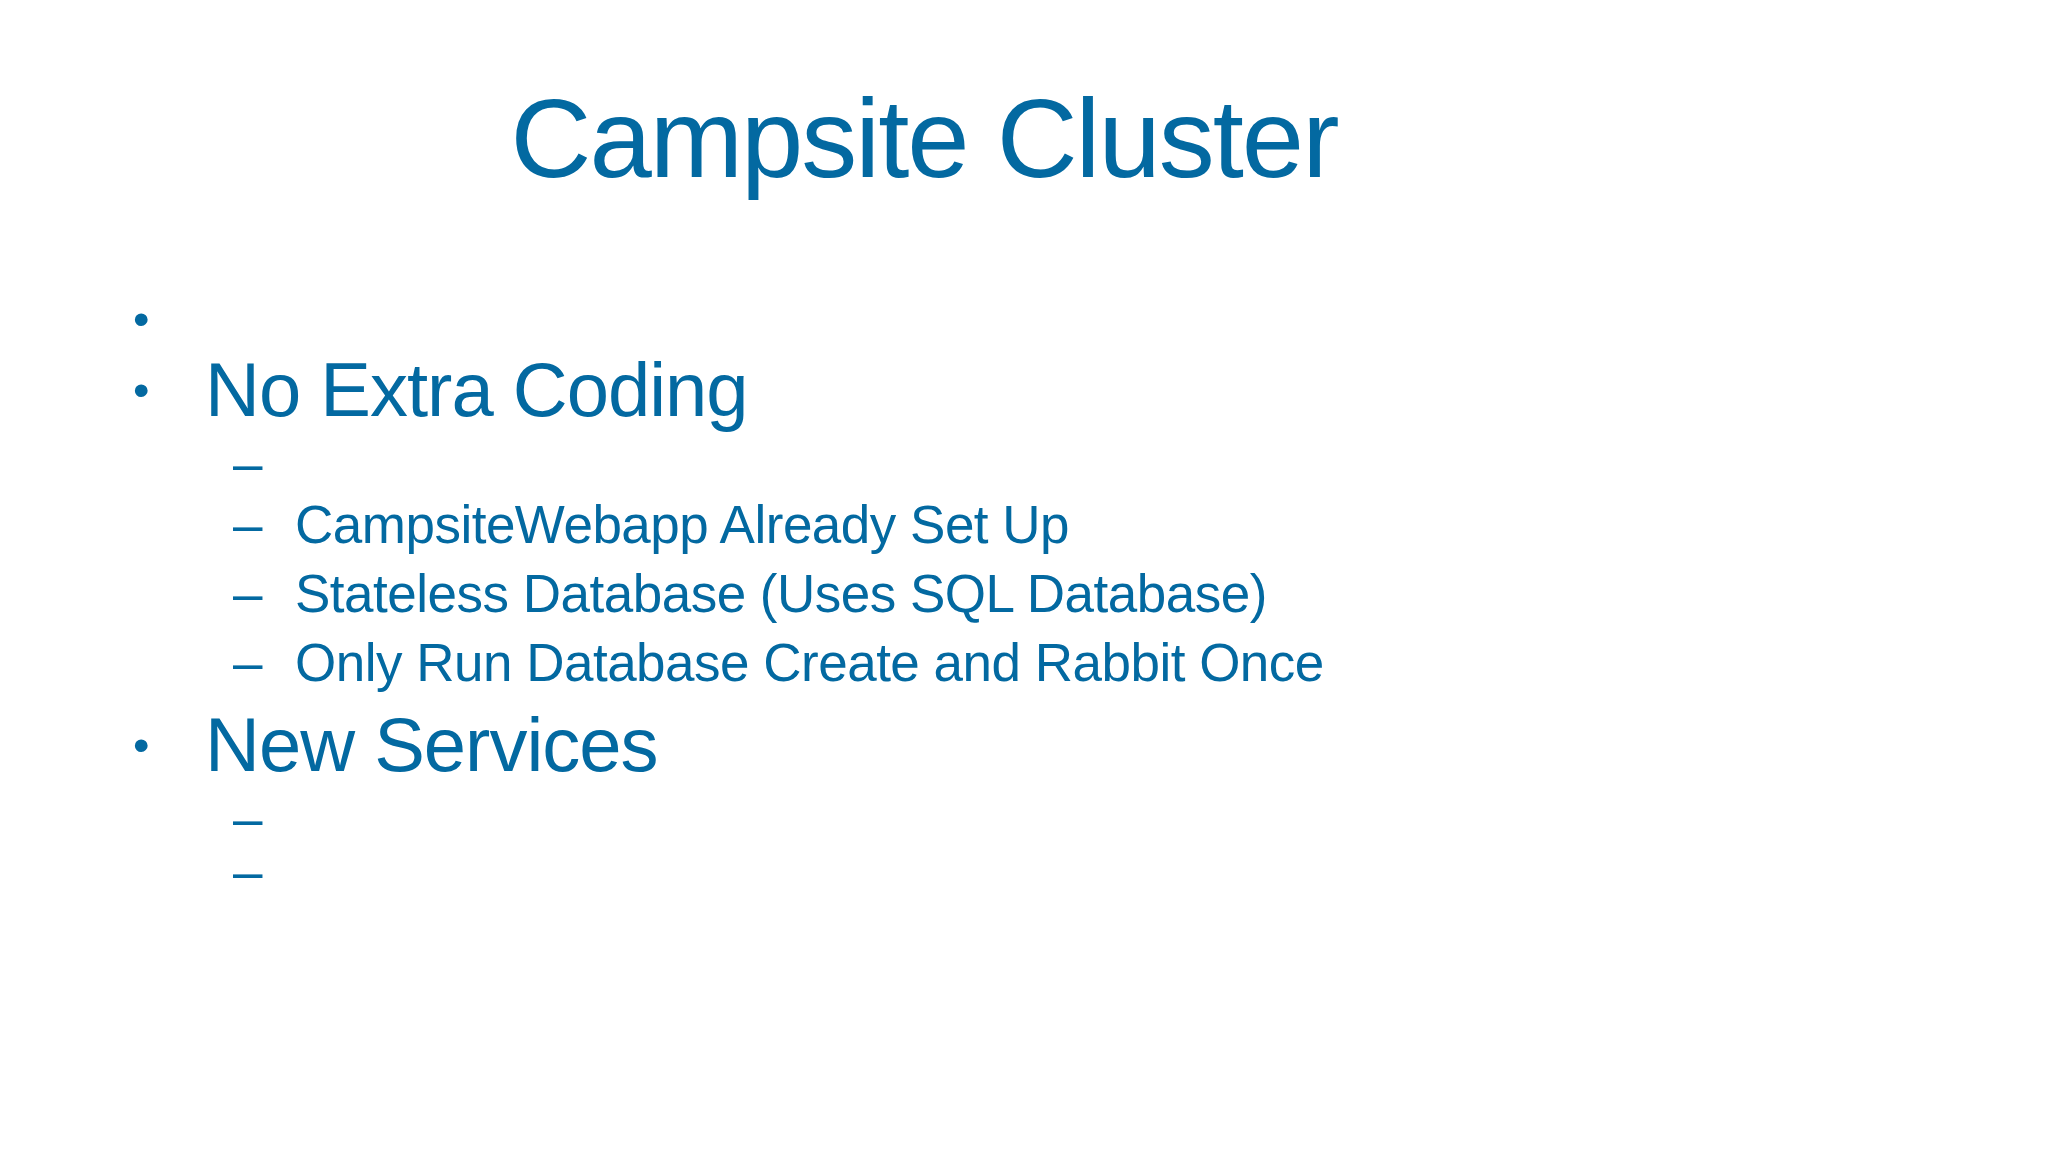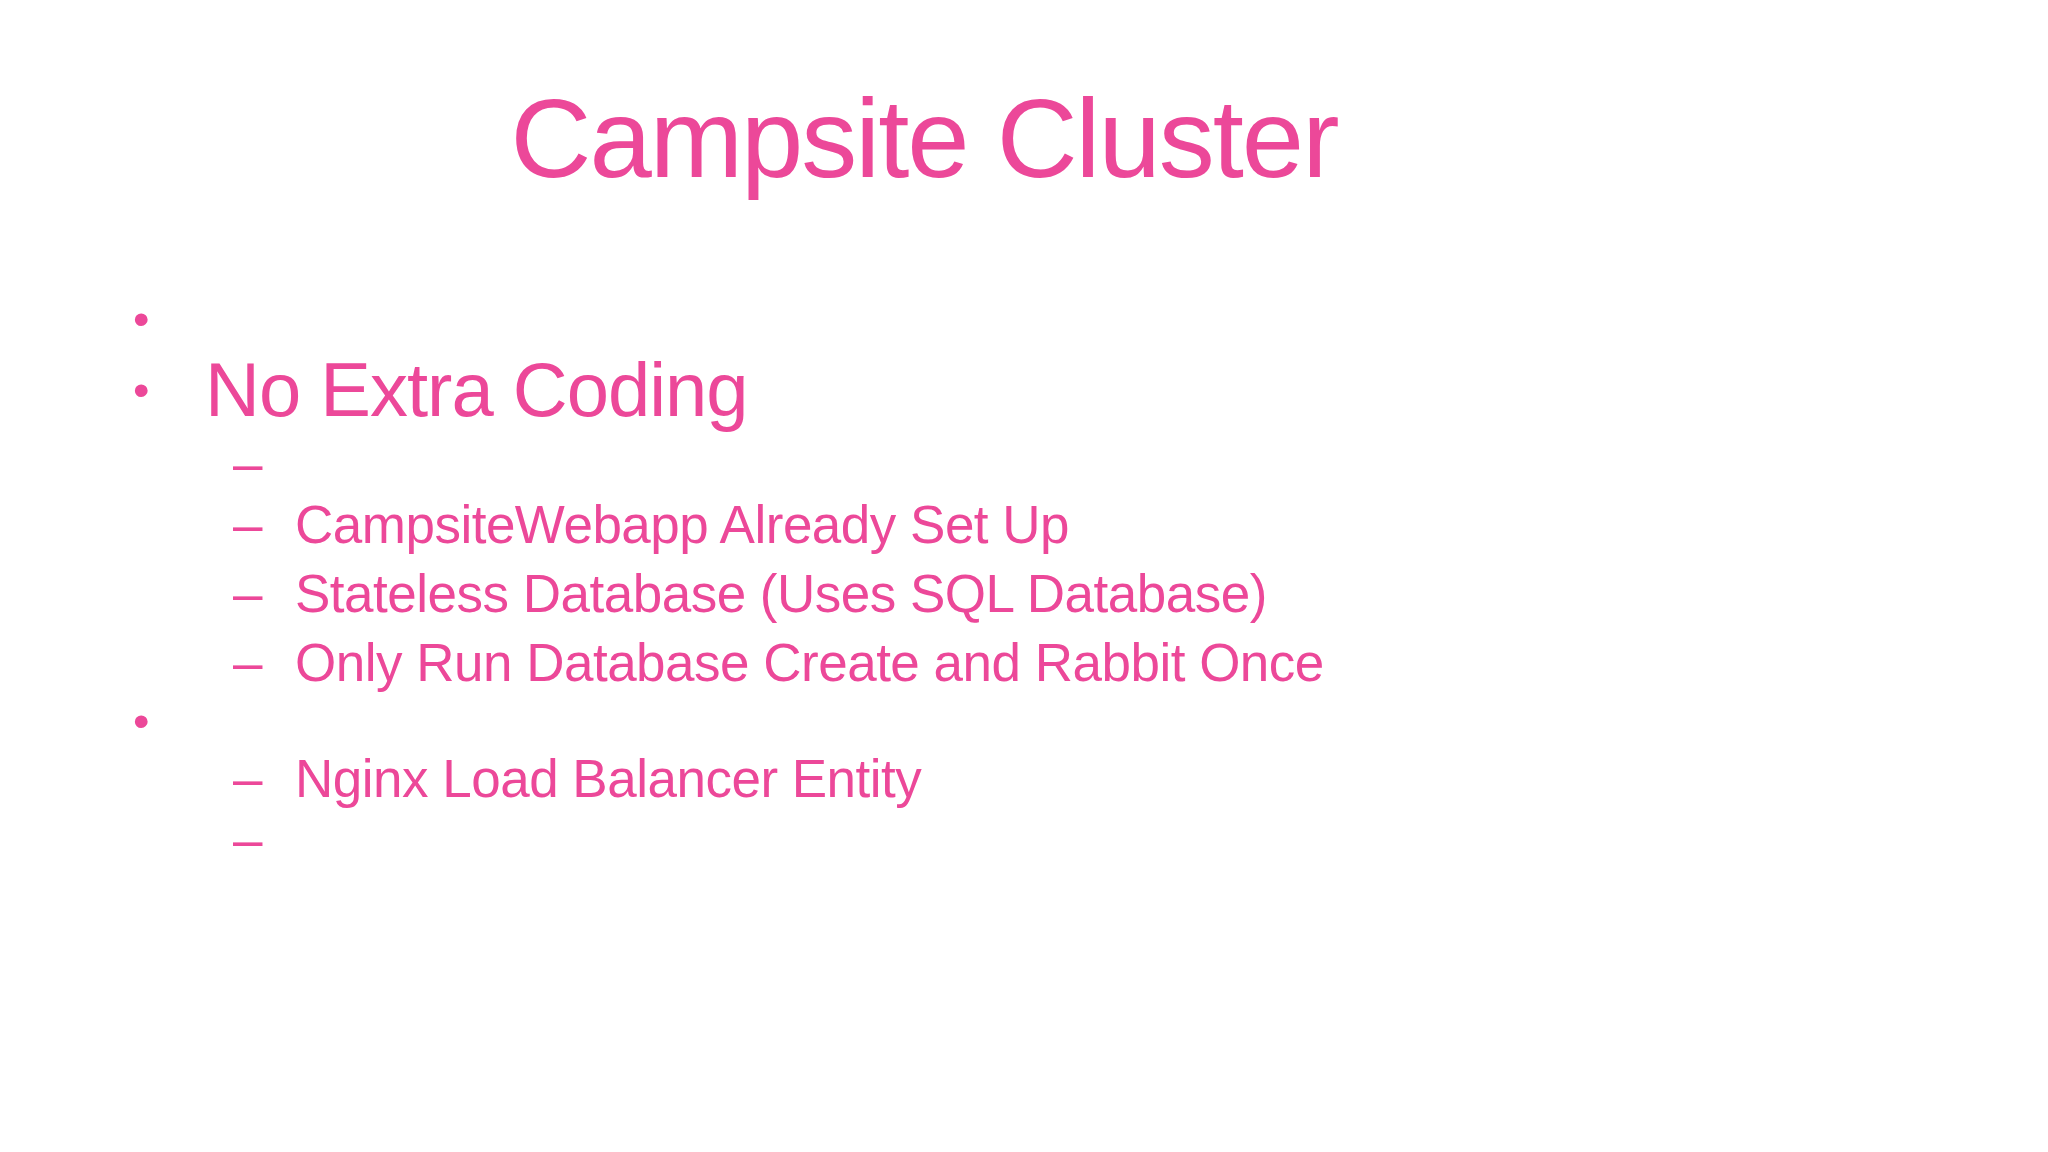--- a/index.html
+++ b/index.html
@@ -10,21 +10,21 @@
     width: 2048px;
     height: 1152px;
     overflow: hidden;
     font-family: "Liberation Sans", sans-serif;
   }
   .slide {
     position: relative;
     width: 1848px;
     height: 1152px;
     background: #ffffff;
-    color: #ec4899;
+    color: #0369a1;
   }
   .slide-title {
     padding-top: 72px;
     text-align: center;
     font-size: 112px;
     line-height: 1.2;
     letter-spacing: -2px;
     font-weight: 400;
     white-space: nowrap;
   }
@@ -94,25 +94,25 @@
       <span class="text">Stateless Database (Uses SQL Database)</span>
     </div>
 
     <div class="bullet-l2">
       <span class="marker">–</span>
       <span class="text">Only Run Database Create and Rabbit Once</span>
     </div>
 
     <div class="bullet-l1">
       <span class="marker">•</span>
+      <span class="text">New Services</span>
     </div>
 
     <div class="bullet-l2">
       <span class="marker">–</span>
-      <span class="text">Nginx Load Balancer Entity</span>
     </div>
 
     <div class="bullet-l2">
       <span class="marker">–</span>
     </div>
 
   </div>
 </div>
 
 </body></html>

